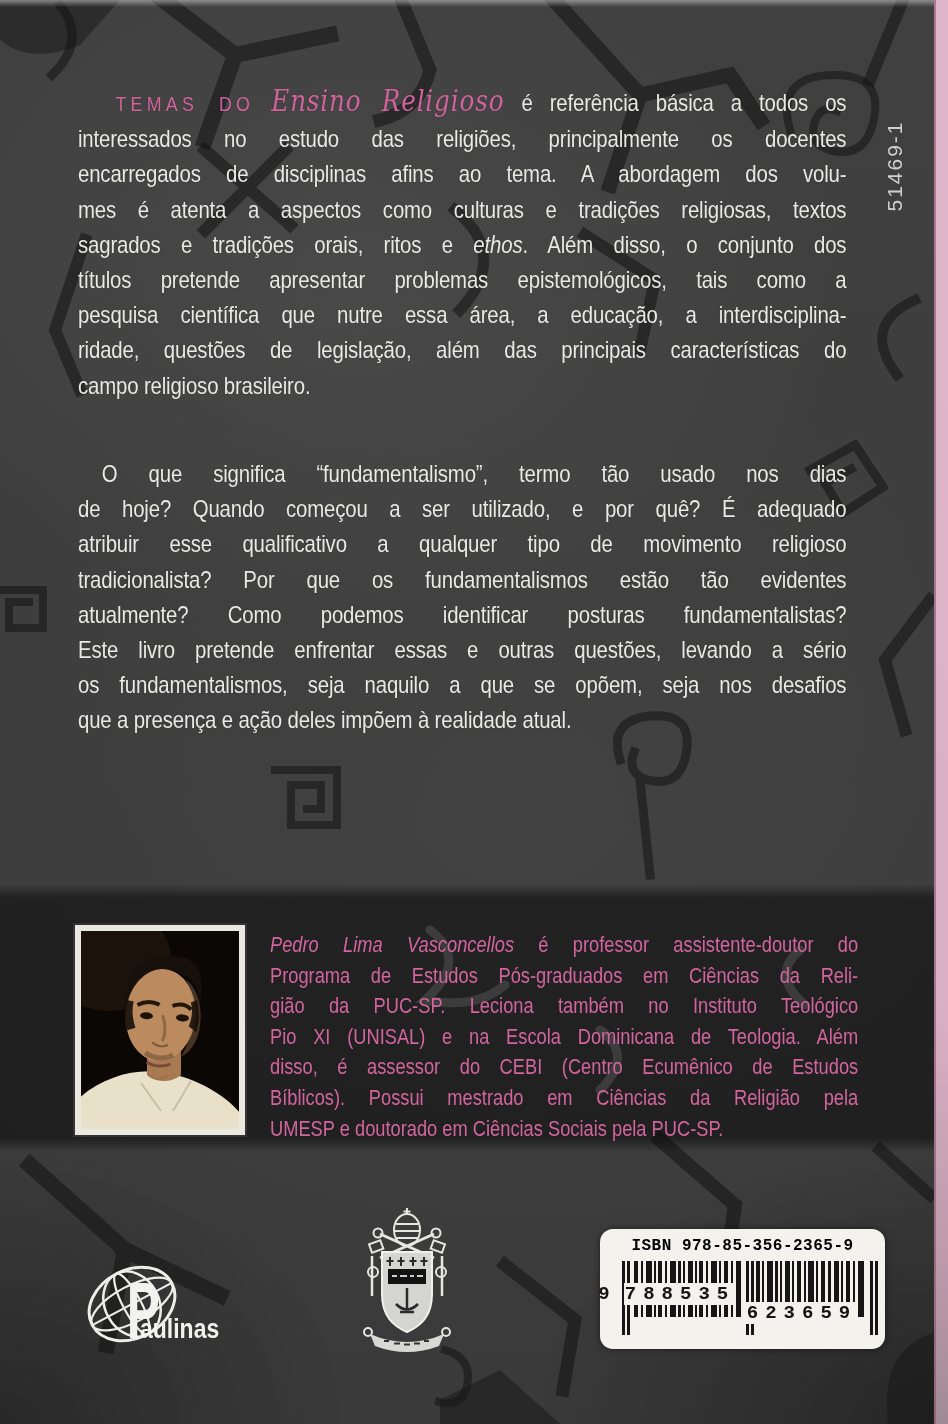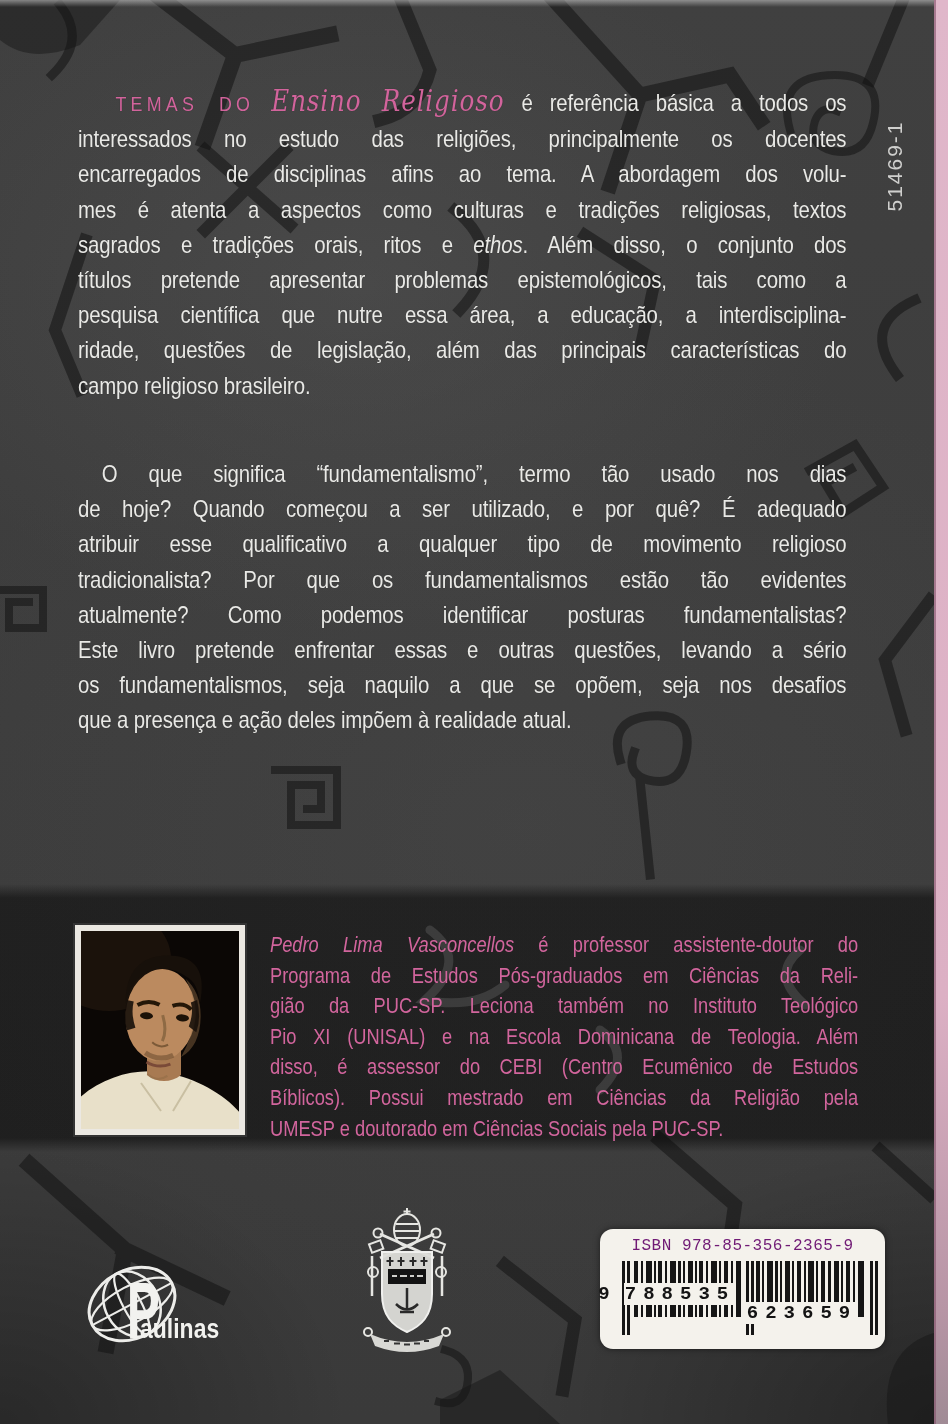--- a/index.html
+++ b/index.html
@@ -49,22 +49,22 @@
 
   .photo { position:absolute; left:75px; top:925px; width:158px; height:198px; z-index:2;
     border:6px solid #ebe8e2; outline:2px solid #333; background:#0b0705; }
 
   .paulinas { position:absolute; left:84px; top:1256px; width:150px; height:95px; z-index:2; }
   .crest { position:absolute; left:352px; top:1206px; width:110px; height:152px; z-index:2; }
 
   .isbn-box { position:absolute; left:600px; top:1229px; width:285px; height:120px; z-index:2;
     background:#f4f2ec; border-radius:13px; box-shadow:0 0 6px rgba(0,0,0,0.5); }
   .isbn-label { position:absolute; left:0; top:8px; width:100%; text-align:center;
-    font-family:"Liberation Mono", monospace; font-weight:400; font-size:16px;
-    letter-spacing:0.5px; color:#701a75; }
+    font-family:"Liberation Mono", monospace; font-weight:700; font-size:16px;
+    letter-spacing:0.5px; color:#000000; }
   .bars { position:absolute; left:8px; top:32px; width:272px; height:76px; }
   .bar { position:absolute; top:0; background:#161616; }
   .isbn-digits { position:absolute; font-family:"Liberation Mono", monospace;
     font-weight:700; font-size:19px; color:#141414; top:54px; background:#f4f2ec;
     text-align:center; letter-spacing:7px; white-space:nowrap; overflow:hidden; }
   .dg-left { left:-4px; width:16px; letter-spacing:0; background:none; }
   .dg-1 { left:24px; width:112px; }
   .dg-2 { left:146px; width:112px;margin-top:19px; }
 </style>
 </head>

